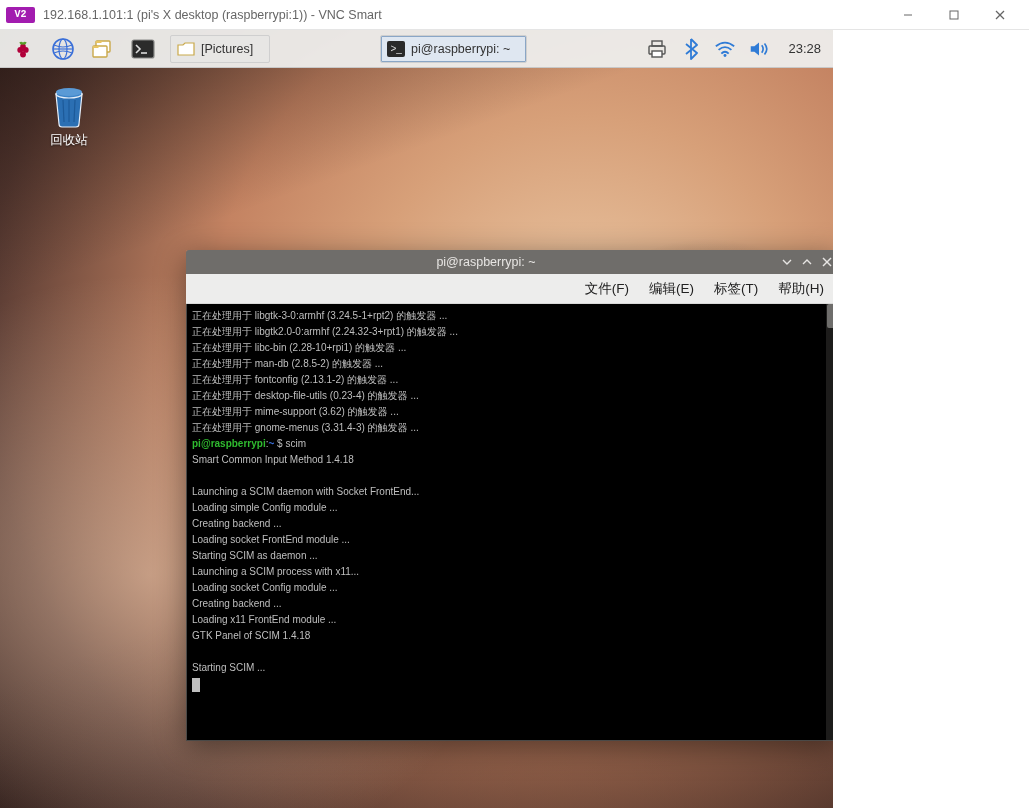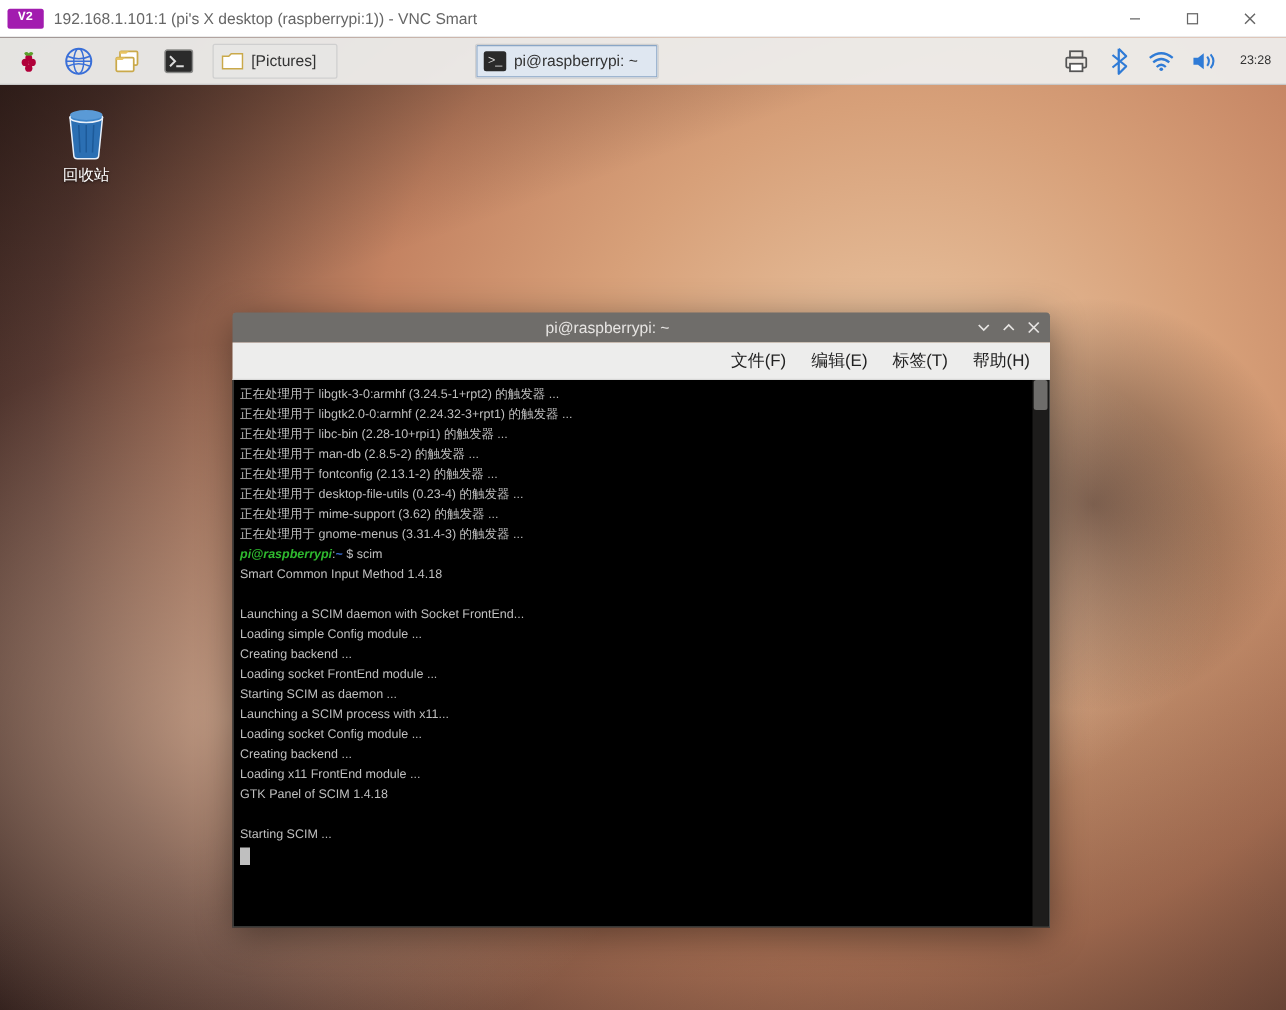--- a/index.html
+++ b/index.html
@@ -5,55 +5,55 @@
   * { box-sizing: border-box; margin: 0; padding: 0; font-family: "Segoe UI", Arial, sans-serif; }
   body { width: 1029px; height: 808px; overflow: hidden; background: #fff; position: relative; }
 
   
   .vnc-titlebar { height: 30px; background: #fff; border-bottom: 1px solid #e5e5e5; display:flex; align-items:center; padding: 0 6px; font-size: 12.5px; color:#666; }
   .vnc-titlebar .vnc-icon { width:29px; height:16px; background:#a21caf; border-radius:2px; margin-right:8px; display:flex; align-items:center; justify-content:center; color:#fff; font-size:10px; font-weight:bold;font-family:Liberation Mono, monospace;}
   .vnc-titlebar .vnc-btns { margin-left:auto; display:flex; }
   .vnc-titlebar .vnc-btn  { width:46px; height:30px; display:flex; align-items:center; justify-content:center; color:#666; font-size:13px; }
 
   
-  .desktop { position:relative; width:1029px; height:778px; background: radial-gradient(circle at 70% 40%, #eccaa7 0%, #d7a079 30%, #c48362 50%, #593b33 80%, #2f1d1a 100%); overflow:hidden;}
+  .desktop { position:relative; width:833px; height:778px; background: radial-gradient(circle at 70% 40%, #eccaa7 0%, #d7a079 30%, #c48362 50%, #593b33 80%, #2f1d1a 100%); overflow:hidden;}
   .wallpaper-overlay { position:absolute; inset:0; background:
     radial-gradient(ellipse 500px 350px at 66% 55%, rgba(255,230,210,.45), transparent 60%),
     radial-gradient(ellipse 300px 300px at 85% 48%, rgba(40,20,15,.65), transparent 55%),
     radial-gradient(ellipse 200px 160px at 72% 43%, rgba(30,15,10,.85), transparent 50%),
     radial-gradient(ellipse 600px 500px at 18% 70%, rgba(255,220,190,.5), transparent 60%),
     linear-gradient(160deg, rgba(20,10,8,.55) 0%, transparent 25%, transparent 60%, rgba(30,15,12,.35) 100%);
   }
 
   
   .panel { position:relative; height:38px; background: rgba(237,236,234,0.96); border-bottom:1px solid #c8c8c8; display:flex; align-items:center; padding:0 8px; z-index:20;}
   .panel .launchers { display:flex; gap:10px; align-items:center;}
   .panel .launcher { width:30px; height:30px; display:flex; align-items:center; justify-content:center; border-radius:4px;}
   .panel .task-button { height:28px; background:#e7e6e4; border:1px solid #cfcfcf; border-radius:2px; display:flex; align-items:center; gap:6px; padding:0 16px 0 6px; margin-left:12px; font-size:12.5px; color:#333;}
   .panel .task-button .tb-icon { width:18px; height:16px; display:flex; align-items:center; justify-content:center;}
   .panel .task-button.term .tb-icon { background:#2a2a2a; color:#ddd; font-size:10px; border-radius:2px;}
   .panel .task-active { box-shadow: inset 0 0 0 1px #8aa6c6; background:#dfe7f1;}
   .panel .tray { margin-left:auto; display:flex; align-items:center; gap:12px; color:#3b5a7a;}
-  .panel .tray .clock { color:#333; font-size:10px; margin-left:6px; margin-right:4px;}
+  .panel .tray .clock { color:#333; font-size:13px; margin-left:6px; margin-right:4px;}
   .panel .tray .tray-icon { width:22px; height:22px; display:flex; align-items:center; justify-content:center; }
 
   
   .desk-icon { position:absolute; left:38px; top:52px; width:62px; text-align:center; color:#fff; z-index:5; text-shadow:0 1px 2px rgba(0,0,0,.7); font-size:12.5px;}
   .desk-icon .bin { width:42px; height:46px; margin:0 auto 4px; }
 
   
   .term-window { position:absolute; left:186px; top:220px; width:654px; z-index:30; box-shadow: 0 6px 28px rgba(0,0,0,.45);}
   .term-titlebar { height:24px; background:#6f6d6a; color:#e7e5e3; display:flex; align-items:center; font-size:12.5px; padding:0 6px; border-radius:3px 3px 0 0;}
   .term-titlebar .term-title { margin:0 auto;}
   .term-titlebar .term-btns { display:flex; gap:6px;}
   .term-titlebar .term-btn { width:14px; height:14px; display:flex; align-items:center; justify-content:center; font-size:11px; color:#e7e5e3;}
   .term-menubar { height:30px; background:#ededec; border-bottom:1px solid #d9d9d8; display:flex; align-items:center; padding:0 6px; font-size:13.5px; color:#222;justify-content:flex-end;}
   .term-menubar .mitem { padding:4px 10px; border-radius:3px;}
   .term-body { background:#000; color:#bfbfbf; font-family: "DejaVu Sans Mono","Courier New",monospace; font-size:10px; line-height:16px; padding:4px 5px 16px; white-space:pre; min-height:384px; border:1px solid #4a4947; border-top:none; position:relative;}
-  .term-body .grn { color:#2fba2f; font-weight:bold;font-style:italic;}
+  .term-body .grn { color:#2fba2f; font-weight:bold;}
   .term-body .blu { color:#3a6fd8; font-weight:bold;}
   .term-body .cursor { display:inline-block; width:8px; height:14px; background:#bfbfbf; vertical-align:middle; margin-top:2px;}
   .term-scrollbar { position:absolute; right:0; top:0; bottom:0; width:13px; background:#1d1c1b;}
   .term-scroll-thumb { position:absolute; left:1px; right:1px; top:0; height:24px; background:#6e6d6b; border-radius:2px;}
 
   .watermark { position:absolute; right:8px; bottom:6px; color:rgba(255,255,255,.68); font-size:13px; z-index:40; text-shadow:0 1px 2px rgba(0,0,0,.5);}
 </style>
 </head>
 <body>
 

